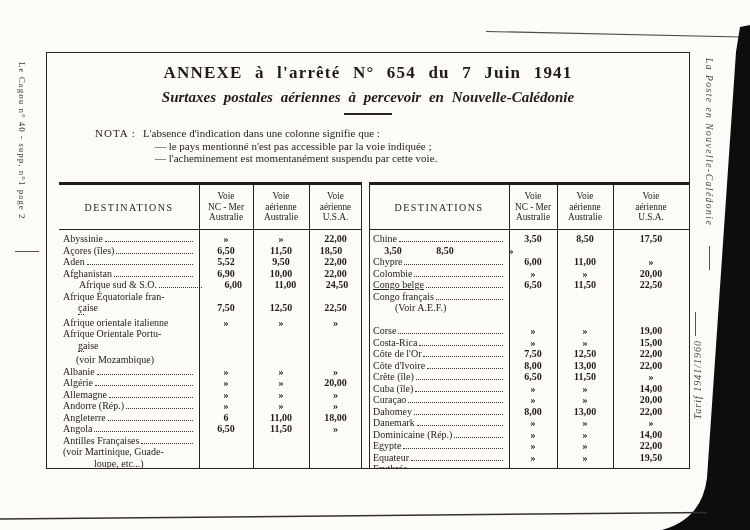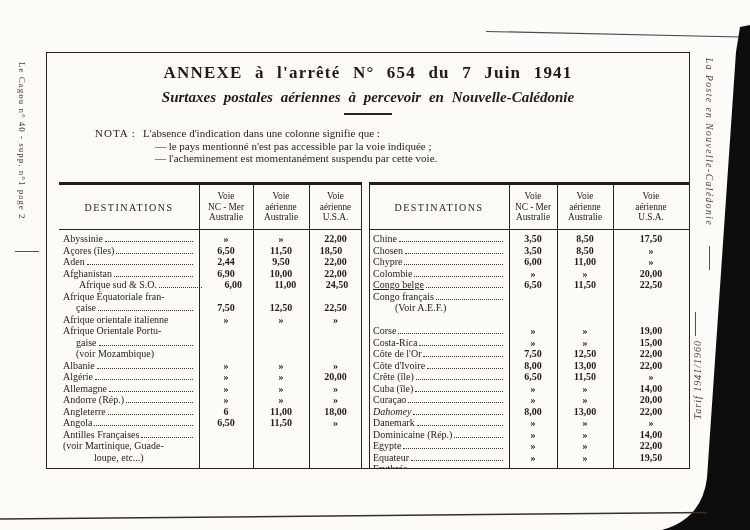--- a/index.html
+++ b/index.html
@@ -41,21 +41,21 @@
   .th-dest { display:flex; align-items:center; justify-content:center;
            font-size:10px; letter-spacing:1.5px; box-sizing:border-box; }
   .th-col { display:flex; flex-direction:column; justify-content:center; text-align:center;
            font-size:9.3px; line-height:10.8px; box-sizing:border-box; }
   .tbody { position:relative; height:238px; overflow:hidden; padding-top:3px; box-sizing:border-box; }
   .vrule { position:absolute; top:0; bottom:0; width:1.3px; background:#29231d; z-index:2; }
   .trow { display:flex; align-items:flex-start; }
   .trow.spacer { height:11.5px; }
   .dest { box-sizing:border-box; padding-left:4px; padding-right:3px; }
   .dline { display:flex; align-items:baseline; line-height:11.5px; font-size:10px; white-space:nowrap; }
-  .dline.ind1 { padding-left:13px; }
+  .dline.ind1 { padding-left:13px;flex-direction:column; }
   .dline.ind2 { padding-left:22px; }
   .dline.ind3 { padding-left:31px; }
   .leader { flex:1; min-width:6px; border-bottom:1.3px dotted #3a332a; margin:0 3px 2px 2px; }
   .val { font-size:10px; font-weight:bold; line-height:11.5px; text-align:center; box-sizing:border-box; }
 </style>
 </head>
 <body>
 
 <svg class="scan-edges" width="750" height="530" viewBox="0 0 750 530">
   <line x1="486" y1="31.5" x2="741" y2="37" stroke="#4a4a4a" stroke-width="1.2"></line>
@@ -126,21 +126,21 @@
           <div class="val" style="width: 56px;">11,50</div>
           <div class="val" style="width: 44px;">18,50</div>
         </div>
         <div class="trow">
           <div class="dest" style="width: 140px;">
             <div class="dline">
               <span>Aden</span>
               <span class="leader"></span>
             </div>
           </div>
-          <div class="val" style="width: 54px;">2,44</div>
+          <div class="val" style="width: 54px;">5,52</div>
           <div class="val" style="width: 56px;">9,50</div>
           <div class="val" style="width: 53px;">22,00</div>
         </div>
         <div class="trow">
           <div class="dest" style="width: 140px;">
             <div class="dline">
               <span>Afghanistan</span>
               <span class="leader"></span>
             </div>
           </div>
@@ -314,26 +314,20 @@
             <div class="dline">
               <span>Chine</span>
               <span class="leader"></span>
             </div>
           </div>
           <div class="val" style="width: 48px;">3,50</div>
           <div class="val" style="width: 56px;">8,50</div>
           <div class="val" style="width: 76px;">17,50</div>
         </div>
         <div class="trow">
-          <div class="dest" style="width: 140px;">
-            <div class="dline">
-              <span>Chosen</span>
-              <span class="leader"></span>
-            </div>
-          </div>
           <div class="val" style="width: 48px;">3,50</div>
           <div class="val" style="width: 56px;">8,50</div>
           <div class="val" style="width: 76px;">»</div>
         </div>
         <div class="trow">
           <div class="dest" style="width: 140px;">
             <div class="dline">
               <span>Chypre</span>
               <span class="leader"></span>
             </div>
@@ -450,21 +444,21 @@
             <div class="dline">
               <span>Curaçao</span>
               <span class="leader"></span>
             </div>
           </div>
           <div class="val" style="width: 48px;">»</div>
           <div class="val" style="width: 56px;">»</div>
           <div class="val" style="width: 76px;">20,00</div>
         </div>
         <div class="trow">
-          <div class="dest" style="width: 140px; font-style: italic;">
+          <div class="dest" style="width: 140px;">
             <div class="dline">
               <span>Dahomey</span>
               <span class="leader"></span>
             </div>
           </div>
           <div class="val" style="width: 48px;">8,00</div>
           <div class="val" style="width: 56px;">13,00</div>
           <div class="val" style="width: 76px;">22,00</div>
         </div>
         <div class="trow">

